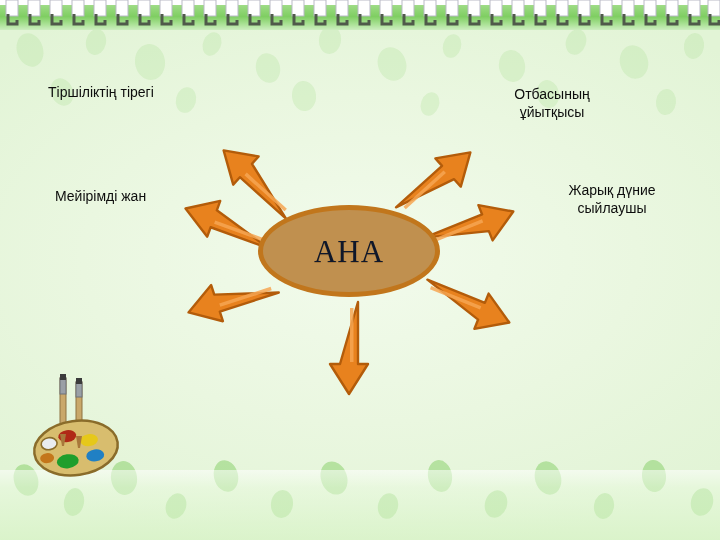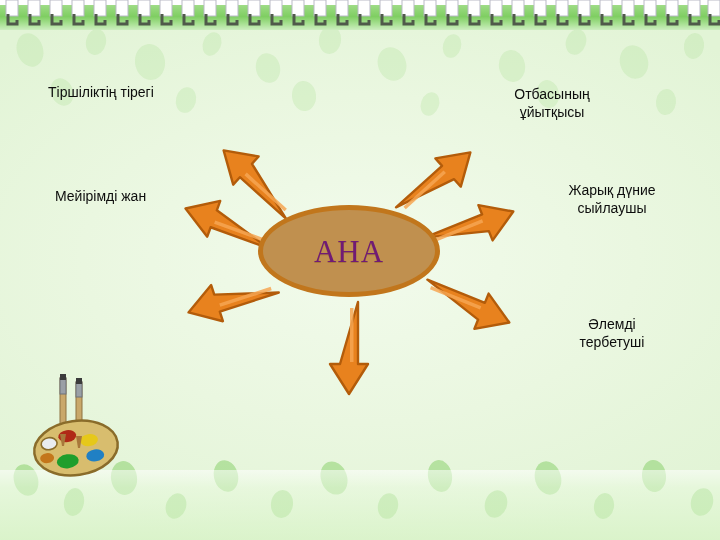--- a/index.html
+++ b/index.html
@@ -40,21 +40,21 @@
   
   #center-node{
     position:absolute;left:258px;top:205px;width:182px;height:92px;
     border-radius:50%;
     background:#c0904f;
     border:5px solid #c1761c;
     box-sizing:border-box;
     display:flex;align-items:center;justify-content:center;
   }
   #center-label{
-    color:#701a75;font-size:31px;letter-spacing:1px;line-height:1;
+    color:#0f172a;font-size:31px;letter-spacing:1px;line-height:1;
     font-family:"Liberation Serif","DejaVu Serif",serif;
     text-shadow:0 1px 0 rgba(120,80,30,.35);
   }
 
   
   #arrows{position:absolute;left:0;top:0;width:720px;height:540px;}
 
   
   .label{
     position:absolute;color:#0d0d0d;
@@ -305,22 +305,20 @@
   <div id="center-node">
     <span id="center-label">АНА</span>
   </div>
 
   <div class="label left-al" id="label-tirshilik">Тіршіліктің тірегі</div>
   <div class="label left-al" id="label-meirimdi">Мейірімді жан</div>
   <div class="label center-al" id="label-otbasy">Отбасының
 ұйытқысы</div>
   <div class="label center-al" id="label-jaryq">Жарық дүние
 сыйлаушы</div>
-  <div class="label center-al" id="label-alemdi">Әлемді
-тербетуші</div>
 
   <svg id="palette-img" viewBox="0 0 104 108">
 
     <g>
       <rect x="36" y="6" width="6" height="60" fill="#c9a86a" stroke="#8d7340" stroke-width="1"></rect>
       <rect x="36" y="6" width="6" height="16" fill="#9aa0a6" stroke="#6d7278" stroke-width="1"></rect>
       <rect x="36" y="2" width="6" height="6" fill="#3b3b3b"></rect>
       <rect x="52" y="10" width="6" height="58" fill="#c9a86a" stroke="#8d7340" stroke-width="1"></rect>
       <rect x="52" y="10" width="6" height="15" fill="#9aa0a6" stroke="#6d7278" stroke-width="1"></rect>
       <rect x="52" y="6" width="6" height="6" fill="#3b3b3b"></rect>

